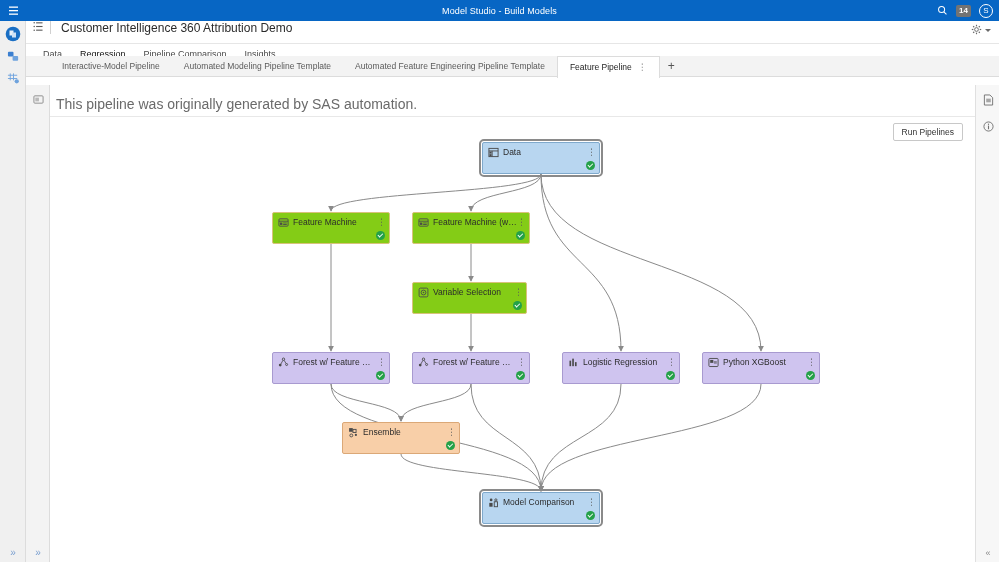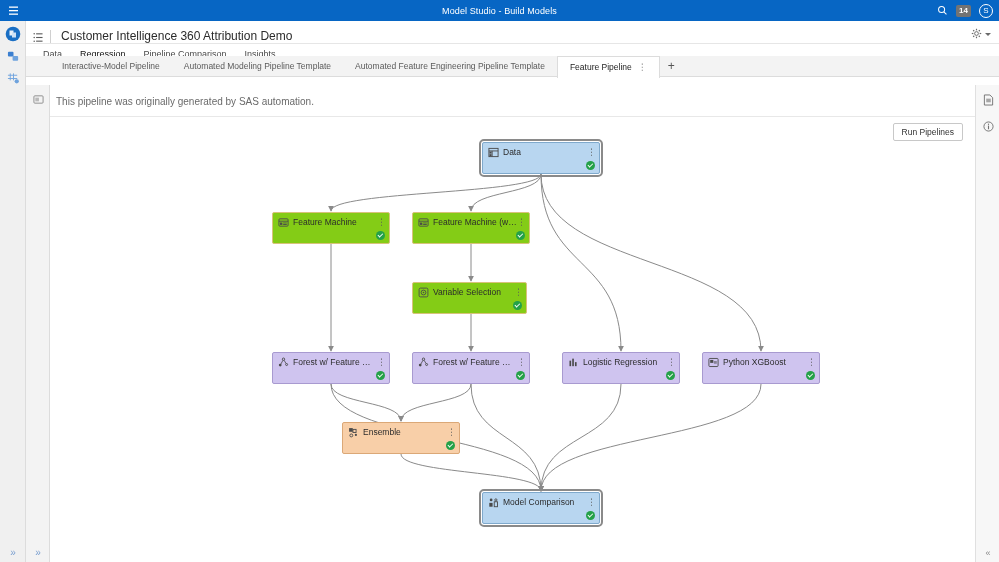--- a/index.html
+++ b/index.html
@@ -50,21 +50,21 @@
   .rail-bottom {
     position: absolute; bottom: 4px; left: 0; width: 26px;
     display: flex; align-items: center; justify-content: center;
     color: #7a9fd0; font-size: 10px;
   }
 
   
   .titlerow {
     position: absolute; left: 26px; top: 21px; width: 973px; height: 23px;
     background: #ffffff; border-bottom: 1px solid #e6e6e6;
-    display: flex; align-items: flex-end;
+    display: flex; align-items: flex-start;
   }
   .title-hamburger { width: 24px; display:flex; align-items:center; justify-content:center; color:#5a5a5a; }
   .title-divider { width: 1px; height: 13px; background: #d0d0d0; }
   .page-title { font-size: 12px; color: #2b2b2b; margin-left: 10px; }
   .title-right {
     position: absolute; right: 8px; display: flex; align-items: center; gap: 3px;
     color: #6a6a6a;
   }
   .caret-dn {
     width: 0; height: 0; border-left: 3px solid transparent; border-right: 3px solid transparent;
@@ -117,21 +117,21 @@
   .canvas-right-strip {
     position: absolute; right: 0; top: 0; width: 24px; height: 477px;
     background: #f7f7f7; border-left: 1px solid #e0e0e0;
   }
   .rstrip-icon { width: 24px; height: 26px; display:flex; align-items:center; justify-content:center; color:#707070; }
   .rstrip-bottom { position:absolute; bottom:4px; left:0; width:24px; text-align:center; color:#8a8a8a; font-size:9px; }
   .lstrip-bottom { position:absolute; bottom:4px; left:0; width:24px; text-align:center; color:#7a9fd0; font-size:10px; }
   .lstrip-icon { width: 24px; height: 24px; display:flex; align-items:center; justify-content:center; color:#8a8a8a; }
 
   .notice {
-    position: absolute; left: 30px; top: 11px; font-size: 10px; color: #6a6a6a;
+    position: absolute; left: 30px; top: 11px; font-size: 14px; color: #6a6a6a;
   }
   .notice-rule {
     position: absolute; left: 24px; right: 24px; top: 31px; height: 1px; background: #e8e8e8;
   }
   .run-btn {
     position: absolute; right: 36px; top: 38px;
     font-size: 8.5px; color: #333; background: #ffffff;
     border: 1px solid #c8c8c8; border-radius: 2px; padding: 3px 8px; cursor: pointer;
   }
 

